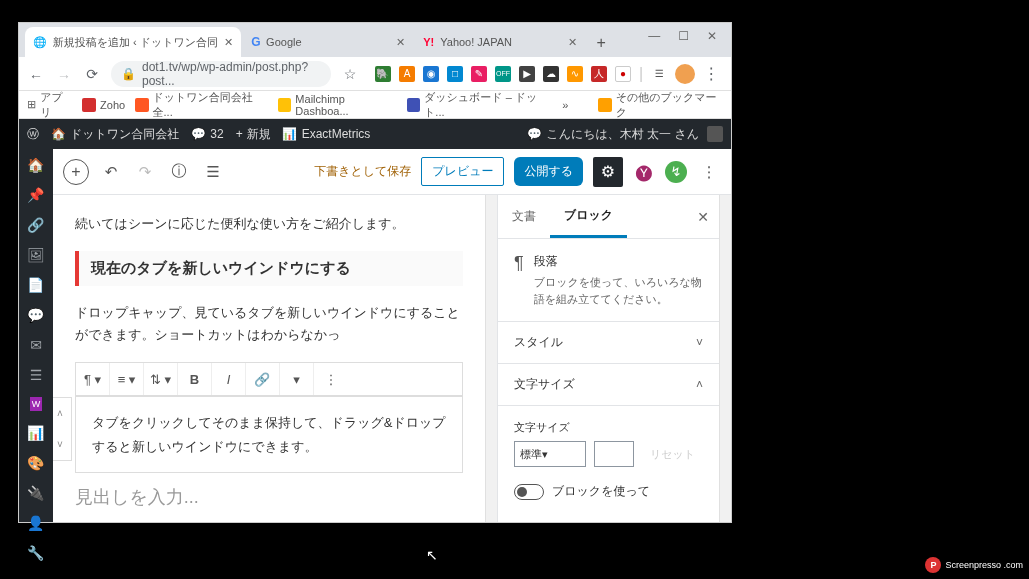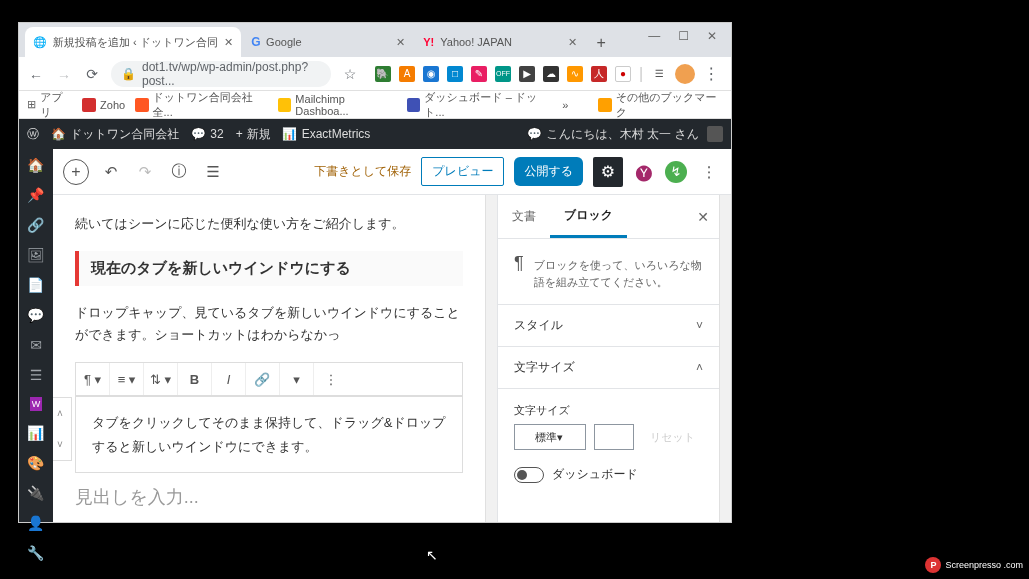--- a/index.html
+++ b/index.html
@@ -54,21 +54,21 @@
 .sbtab{padding:0 14px;color:#666;height:100%;display:flex;align-items:center}
 .sbtab.active{color:#1e1e1e;font-weight:600;border-bottom:3px solid #007cba}
 .sbclose{position:absolute;right:10px;color:#666;font-size:14px}
 .sbsec{padding:14px 16px;border-bottom:1px solid #e2e4e7}
 .sbrow{display:flex;gap:10px}
 .sbsym{font-size:18px;color:#555}
 .sbdesc{font-size:11px;color:#666;line-height:1.5;margin-top:4px}
 .sbpanel{padding:12px 16px;border-bottom:1px solid #e2e4e7;display:flex;justify-content:space-between;align-items:center;font-size:12px}
 .chev{color:#666}
 .fsrow{display:flex;gap:8px;margin-top:6px;align-items:center}
-.sel{border:1px solid #8d96a0;height:26px;width:72px;font-size:11px;padding:0 20px;background:#fff;display:flex;align-items:center;}
+.sel{border:1px solid #8d96a0;height:26px;width:72px;font-size:11px;padding:0 5px;background:#fff;display:flex;align-items:center;}
 .numin{border:1px solid #8d96a0;height:26px;width:40px}
 .reset{color:#ccc;font-size:11px;padding:4px 8px}
 .toggle{width:30px;height:16px;border:1.5px solid #555;border-radius:8px;display:inline-flex;align-items:center;padding:0 2px}
 .toggle .dot{width:10px;height:10px;background:#555;border-radius:50%}
 .watermark{position:absolute;right:6px;bottom:6px;color:#fff;font-size:9px;display:flex;align-items:center;gap:4px}
 .watermark .p{width:16px;height:16px;background:#d33;border-radius:50%;display:flex;align-items:center;justify-content:center;font-weight:bold}
 .cursor{position:absolute;left:426px;top:547px;color:#fff;font-size:14px}
 .scroll{width:12px;background:#f1f1f1;border-left:1px solid #e0e0e0}
 .goog{font-weight:bold;font-size:12px;letter-spacing:-0.5px}
 .goog .g1{color:#4285f4}
@@ -247,20 +247,21 @@
         <div class="sidebar">
           <div class="sbtabs">
             <div class="sbtab">文書</div>
             <div class="sbtab active">ブロック</div>
             <span class="sbclose">✕</span>
           </div>
           <div class="sbsec">
             <div class="sbrow">
               <div class="sbsym">¶</div>
               <div>
+                <div>段落</div>
                 <div class="sbdesc">ブロックを使って、いろいろな物語を組み立ててください。</div>
               </div>
             </div>
           </div>
           <div class="sbpanel">
             <span>スタイル</span>
             <span class="chev">˅</span>
           </div>
           <div class="sbpanel">
             <span>文字サイズ</span>
@@ -273,21 +274,21 @@
                   <span>標準</span>
                   <span>▾</span>
                 </div>
               <div class="numin"></div>
               <span class="reset">リセット</span>
             </div>
             <div style="margin-top:16px;display:flex;align-items:center;gap:8px">
               <div class="toggle">
                   <div class="dot"></div>
                 </div>
-              <span>ダッシュボード</span>
+              <span>ブロックを使って</span>
             </div>
           </div>
         </div>
         <div class="scroll"></div>
       </div>
     </div>
   </div>
 </div>
 
 <div class="cursor">↖</div>

